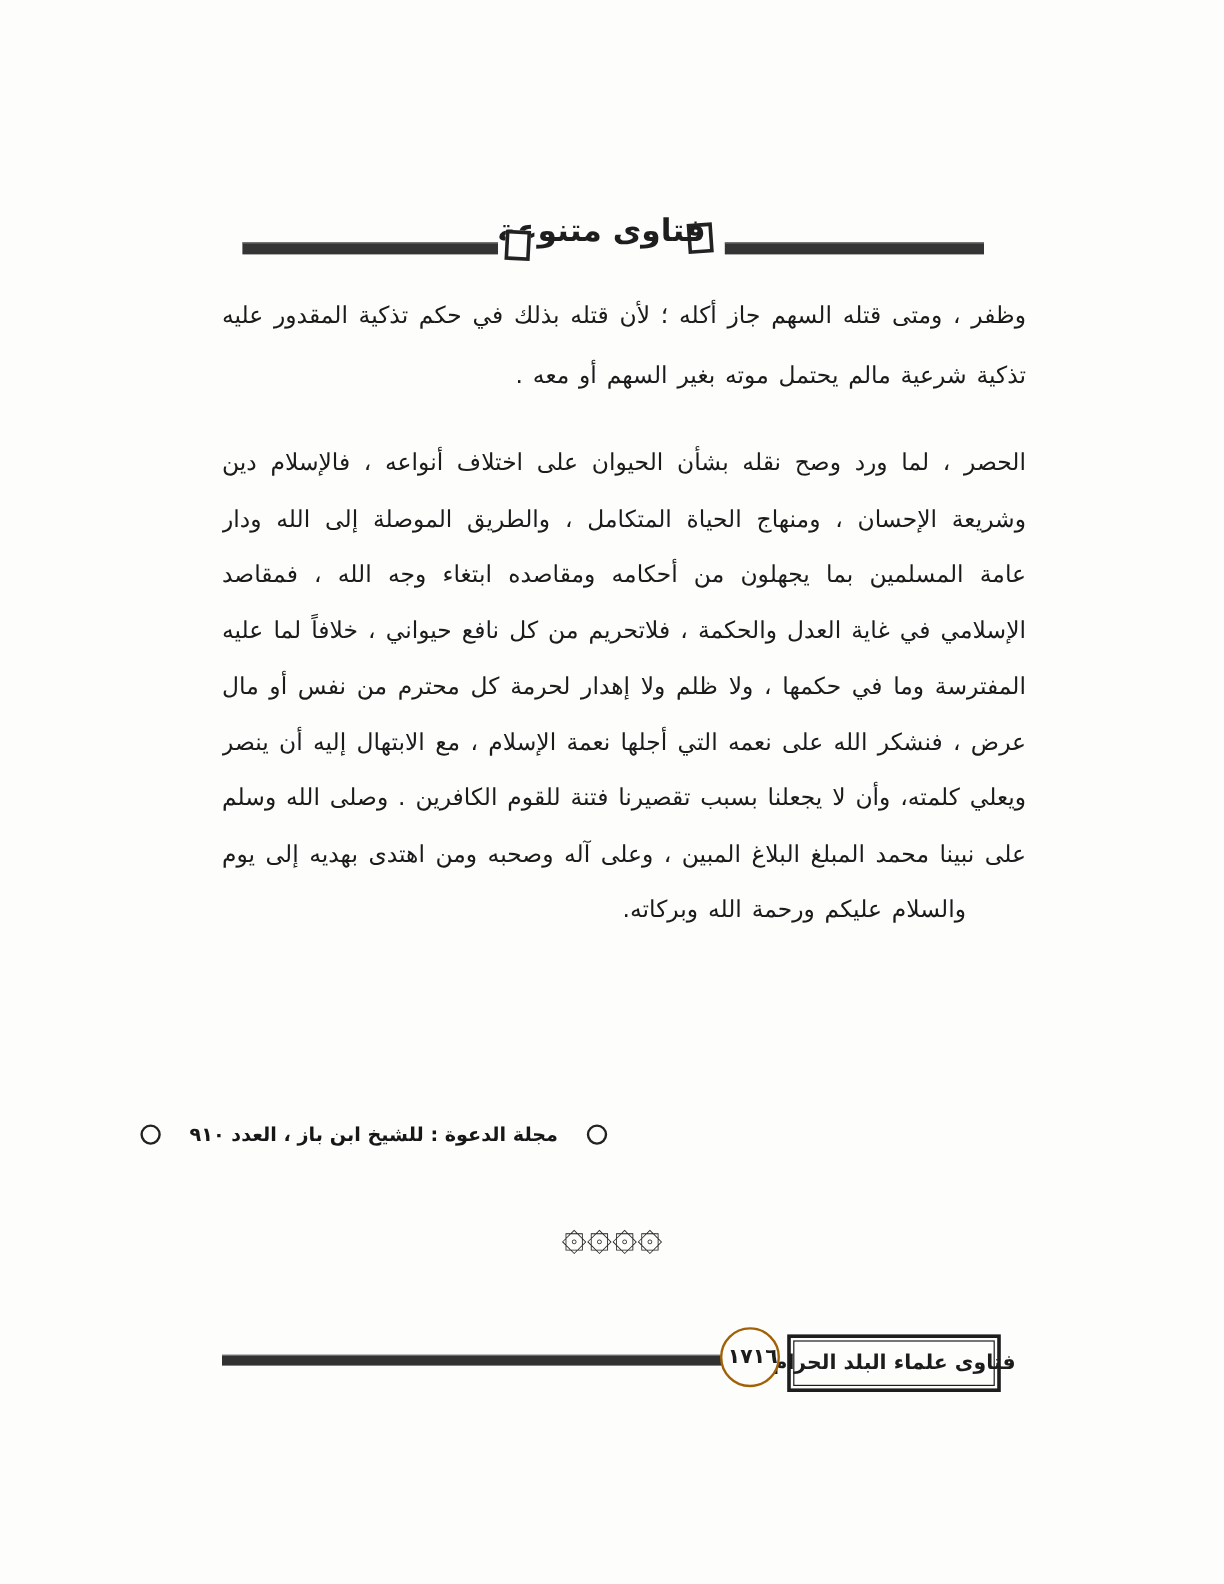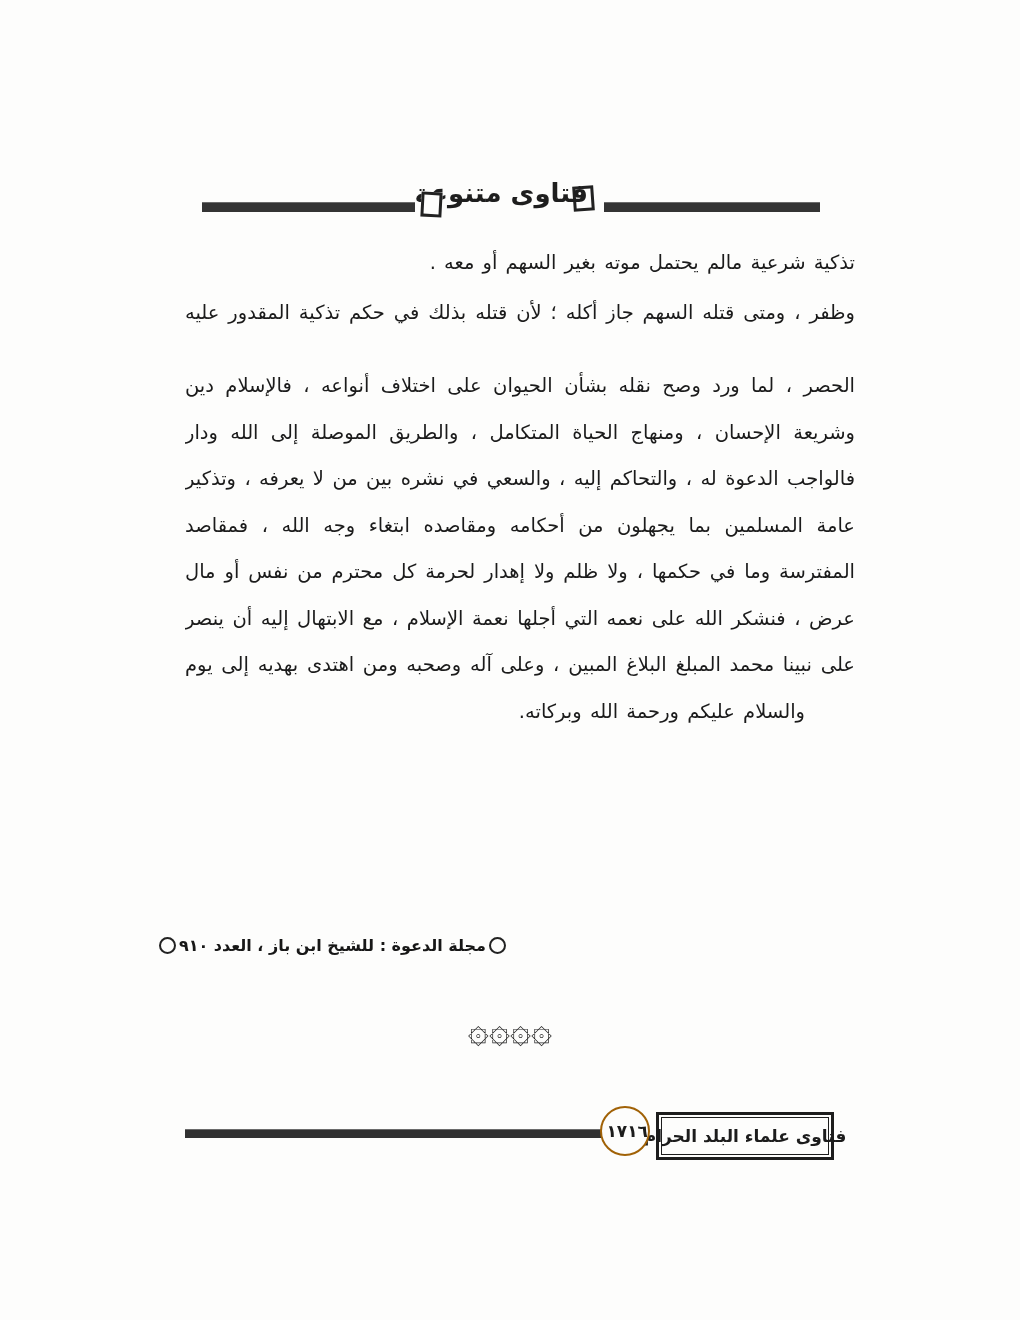--- a/index.html
+++ b/index.html
@@ -86,21 +86,21 @@
     color: #171717;
   }
   .cite-circle {
     width: 13px;
     height: 13px;
     border: 2px solid #222;
     border-radius: 50%;
     background: #fdfdfc;
     flex: 0 0 auto;
   }
-  .cite-text { white-space: nowrap; padding: 0 3px; }
+  .cite-text { white-space: nowrap; padding: 0 24px; }
   
   .ornament {
     position: absolute;
     top: 1002px;
     left: 0;
     width: 100%;
     text-align: center;
     font-size: 36px;
     letter-spacing: 6px;
     color: #222;
@@ -163,31 +163,32 @@
 
   <div>
     <div class="h-bar right"></div>
     <div class="h-sq right"></div>
     <div class="h-title">فتاوى متنوعة</div>
     <div class="h-sq left"></div>
     <div class="h-bar left"></div>
   </div>
 
   <div class="para" id="para1">
+    <div class="line">وظفر ، ومتى قتله السهم جاز أكله ؛ لأن قتله بذلك في حكم تذكية المقدور عليه</div>
     <div class="line last-line">تذكية شرعية مالم يحتمل موته بغير السهم أو معه .</div>
-    <div class="line">وظفر ، ومتى قتله السهم جاز أكله ؛ لأن قتله بذلك في حكم تذكية المقدور عليه</div>
   </div>
 
   <div class="para" id="para2">
     <div class="line">الحصر ، لما ورد وصح نقله بشأن الحيوان على اختلاف أنواعه ، فالإسلام دين الرحمة ،</div>
     <div class="line">وشريعة الإحسان ، ومنهاج الحياة المتكامل ، والطريق الموصلة إلى الله ودار كرامته ،</div>
-    <div class="line">فالواجب الدعوة له ، والتحاكم إليه ، والسعي في نشره بين من لا يعرفه ، وتذكير</div>
     <div class="line">عامة المسلمين بما يجهلون من أحكامه ومقاصده ابتغاء وجه الله ، فمقاصد التشريع</div>
+    <div class="line">الإسلامي في غاية العدل والحكمة ، فلاتحريم من كل نافع حيواني ، خلافاً لما عليه</div>
     <div class="line">المفترسة وما في حكمها ، ولا ظلم ولا إهدار لحرمة كل محترم من نفس أو مال أو</div>
     <div class="line">عرض ، فنشكر الله على نعمه التي أجلها نعمة الإسلام ، مع الابتهال إليه أن ينصر دينه</div>
+    <div class="line">ويعلي كلمته، وأن لا يجعلنا بسبب تقصيرنا فتنة للقوم الكافرين . وصلى الله وسلم</div>
     <div class="line">على نبينا محمد المبلغ البلاغ المبين ، وعلى آله وصحبه ومن اهتدى بهديه إلى يوم الدين.</div>
     <div class="line last-line end-short">والسلام عليكم ورحمة الله وبركاته.</div>
   </div>
 
   <div class="citation">
     <span class="cite-circle"></span>
     <span class="cite-text">مجلة الدعوة : للشيخ ابن باز ، العدد ٩١٠</span>
     <span class="cite-circle"></span>
   </div>
 

